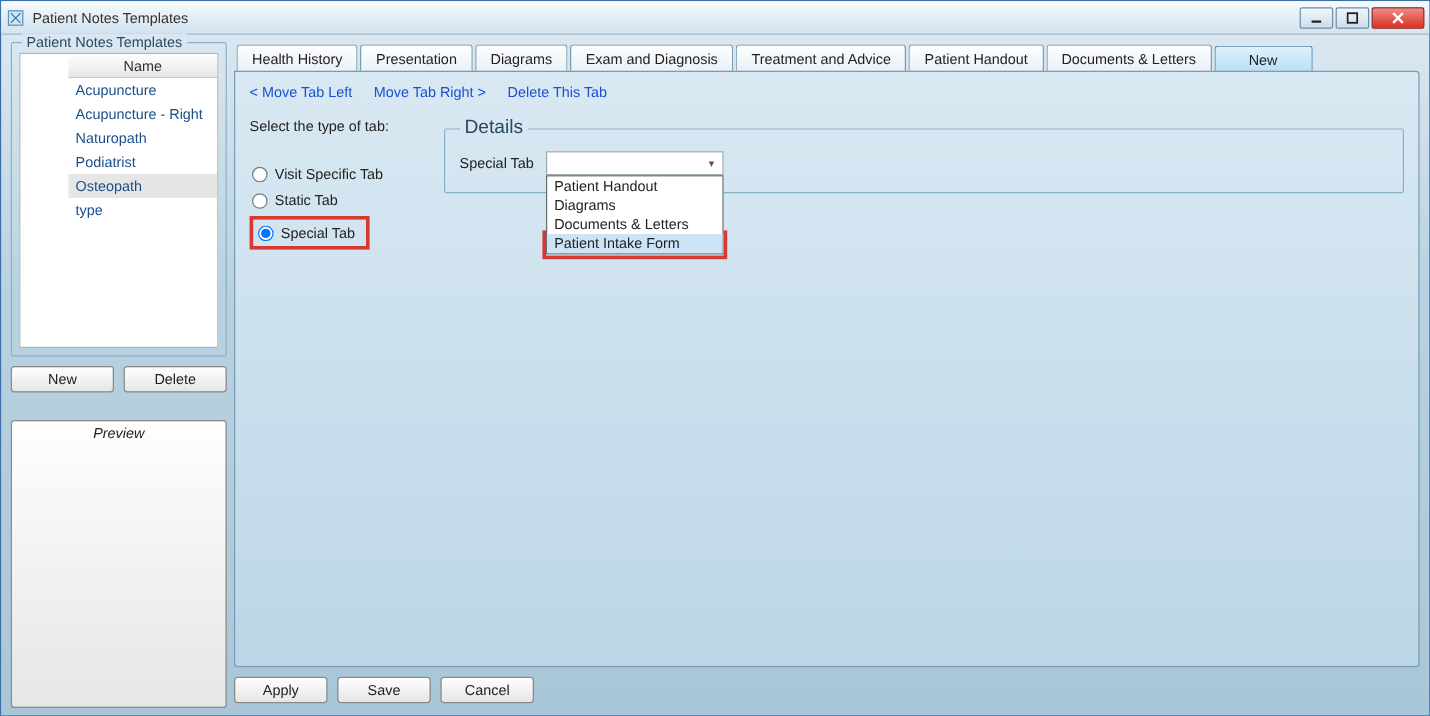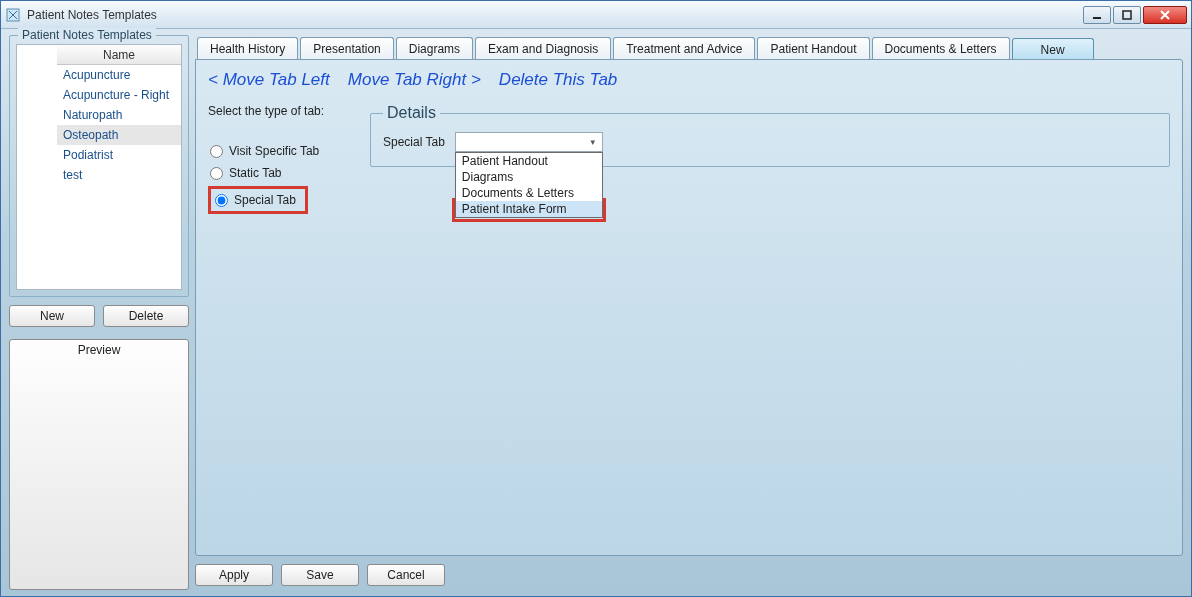--- a/index.html
+++ b/index.html
@@ -110,21 +110,21 @@
     flex: 1;
     height: 22px;
     border: 1px solid #8b8b8b;
     border-radius: 3px;
     background: linear-gradient(#fefefe,#e6e6e6);
     text-align: center;
     line-height: 20px;
     color: #222;
     font-size: 12px;
   }
-  .btn.full { width: 100%; margin-top: 12px; }
+  .btn.full { width: 100%; margin-top: 23px; font-style: italic; }
   .main {
     flex: 1;
     margin: 8px 8px 0 2px;
     display: flex;
     flex-direction: column;
   }
   .tabs {
     display: flex;
     align-items: flex-end;
     gap: 2px;
@@ -150,21 +150,21 @@
   .tabpanel {
     flex: 1;
     border: 1px solid #7a9db5;
     border-radius: 0 3px 3px 3px;
     background: linear-gradient(#d9e9f3,#bcd6e6);
     padding: 10px 12px;
     position: relative;
     min-height: 0;
   }
   .tabactions { display: flex; gap: 18px; margin-bottom: 14px; }
-  .linkbtn { color: #1b4fd3; font-size: 17px; cursor: default; font-style: italic; }
+  .linkbtn { color: #1b4fd3; font-size: 12px; cursor: default; }
   .cols { display: flex; gap: 22px; align-items: flex-start; }
   .col1 { width: 140px; }
   .col1 .lbl { margin-bottom: 22px; color: #222; }
   .radio { display: flex; align-items: center; gap: 6px; color: #222; padding: 4px 2px; }
   .radio input { margin: 0; }
   .highlight {
     border: 3px solid #d43a2f;
   }
   .formrow { display: flex; align-items: center; gap: 10px; position: relative; }
   .formrow .flabel { color: #222; }
@@ -251,23 +251,23 @@
 
   <div class="client">
     <div class="sidebar">
       <div class="groupbox">
         <span class="legend">Patient Notes Templates</span>
         <div class="namegrid">
           <div class="hdr">Name</div>
           <div class="row">Acupuncture</div>
           <div class="row">Acupuncture - Right</div>
           <div class="row">Naturopath</div>
+          <div class="row">Podiatrist</div>
           <div class="row sel">Osteopath</div>
-          <div class="row">Podiatrist</div>
-          <div class="row">test</div>
+          <div class="row">type</div>
         </div>
       </div>
       <div class="sidebtns">
         <div class="btn">New</div>
         <div class="btn">Delete</div>
       </div>
       <div class="btn full">Preview</div>
     </div>
 
     <div class="main">

